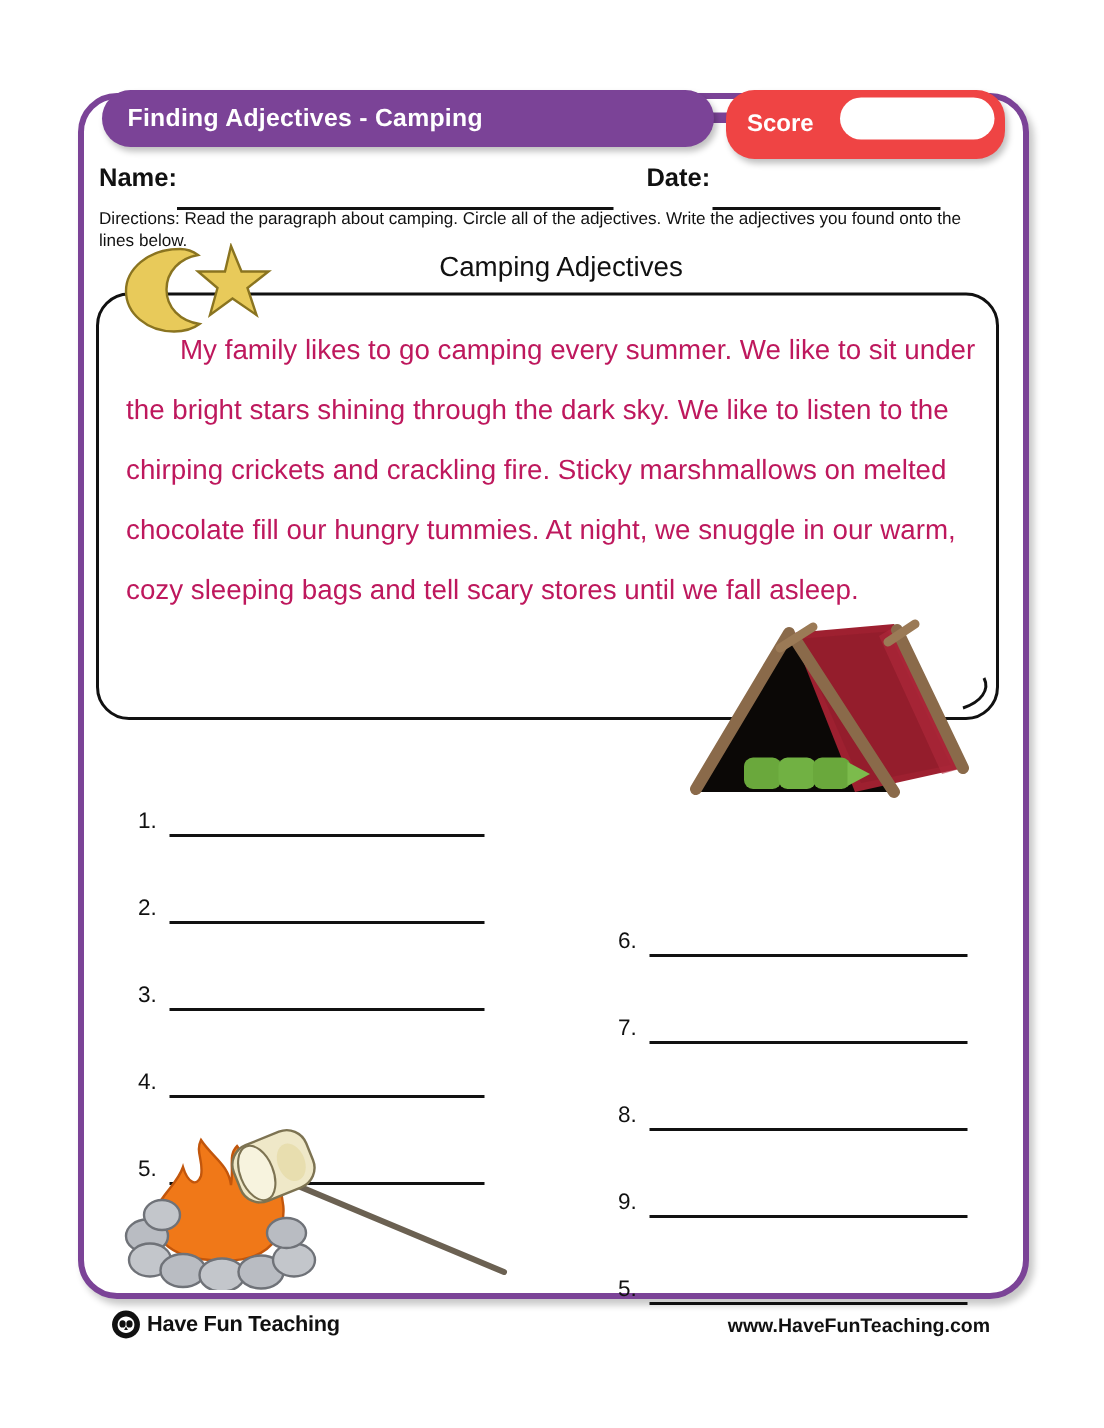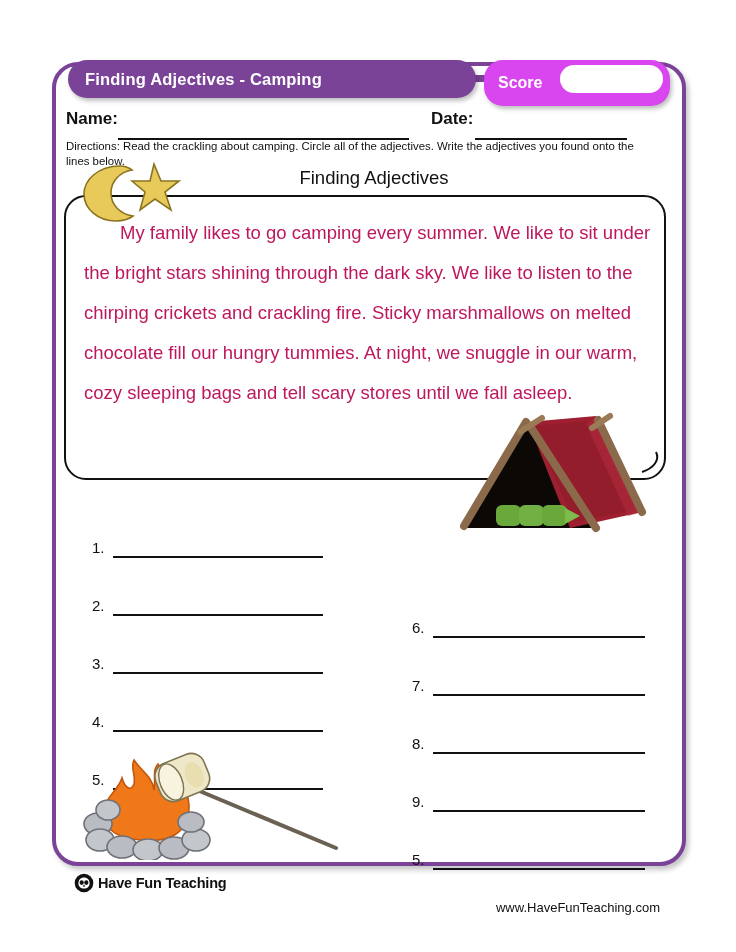--- a/index.html
+++ b/index.html
@@ -59,21 +59,21 @@
     height: 7px;
     z-index: 5;
   }
   #nub-a { left: 472px; top: 75px; width: 16px; }
 
   
   #score-pill {
     position: absolute;
     left: 484px; top: 60px;
     width: 186px; height: 46px;
-    background: #d946ef;
+    background: #ef4444;
     border-radius: 19px;
     box-shadow: 2px 3px 4px rgba(0,0,0,0.25);
     z-index: 6;
     display: flex;
     align-items: center;
   }
   #score-label {
     color: #ffffff;
     font-size: 16px;
     font-weight: bold;
@@ -223,24 +223,23 @@
     font-weight: bold;
     color: #111;
     letter-spacing: -0.2px;
     margin-left: 4px;
     white-space: nowrap;
   }
   #site-url {
     position: absolute;
     right: 26px; top: 3px;
     font-size: 13px;
-    font-weight: normal;
-    color: #111;
-    white-space: nowrap;
-    margin-top: 24px;
+    font-weight: bold;
+    color: #111;
+    white-space: nowrap;
   }
 </style>
 </head>
 <body>
 
 <div id="page">
 
   <div id="frame"></div>
 
   <div class="nub" id="nub-a"></div>
@@ -254,23 +253,23 @@
     <div id="score-box"></div>
   </div>
 
   <div id="namedate">
     <span class="nd-label">Name:</span>
     <span class="nd-rule" id="name-rule"></span>
     <span class="nd-label" id="date-label">Date:</span>
     <span class="nd-rule" id="date-rule"></span>
   </div>
 
-  <div id="directions">Directions: Read the crackling about camping.  Circle all of the adjectives.  Write the adjectives you found onto the lines below.</div>
-
-  <div id="ws-heading">Finding Adjectives</div>
+  <div id="directions">Directions: Read the paragraph about camping.  Circle all of the adjectives.  Write the adjectives you found onto the lines below.</div>
+
+  <div id="ws-heading">Camping Adjectives</div>
 
   <div id="para-box"></div>
   <div id="para-text">My family likes to go camping every summer.  We like to sit under the bright stars shining through the dark sky.  We like to listen to the chirping crickets and crackling fire. Sticky marshmallows on melted chocolate fill our hungry tummies. At night, we snuggle in our warm, cozy sleeping bags and tell scary stores until we fall asleep.</div>
 
   <div id="moon-star">
     <svg width="112" height="62" viewBox="0 0 112 62">
       <g>
         <path d="M40 4 C18 4 4 18 4 32 C4 47 18 59 36 59 C43 59 49 57 53 54
                  C40 52 31 43 31 31 C31 19 40 10 52 8 C48 5 44 4 40 4 Z" fill="#e8ca5a" stroke="#8a7420" stroke-width="1.6"></path>
       </g>

